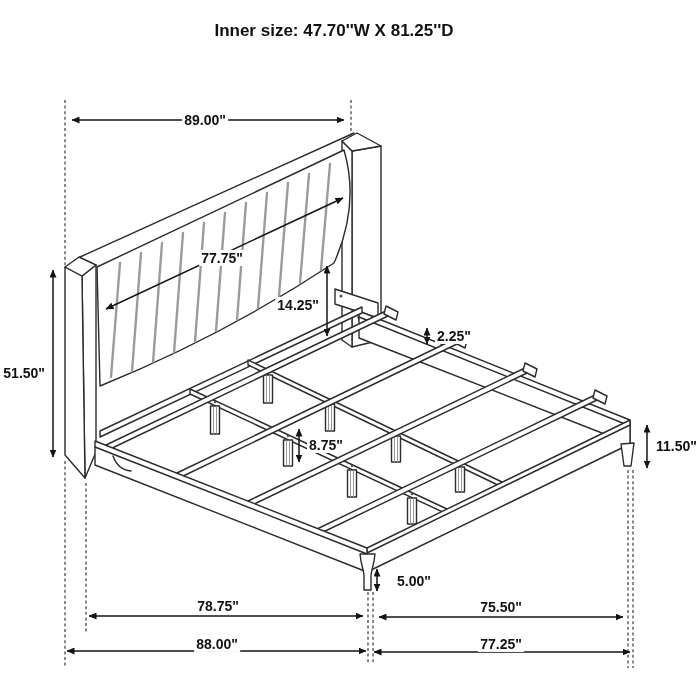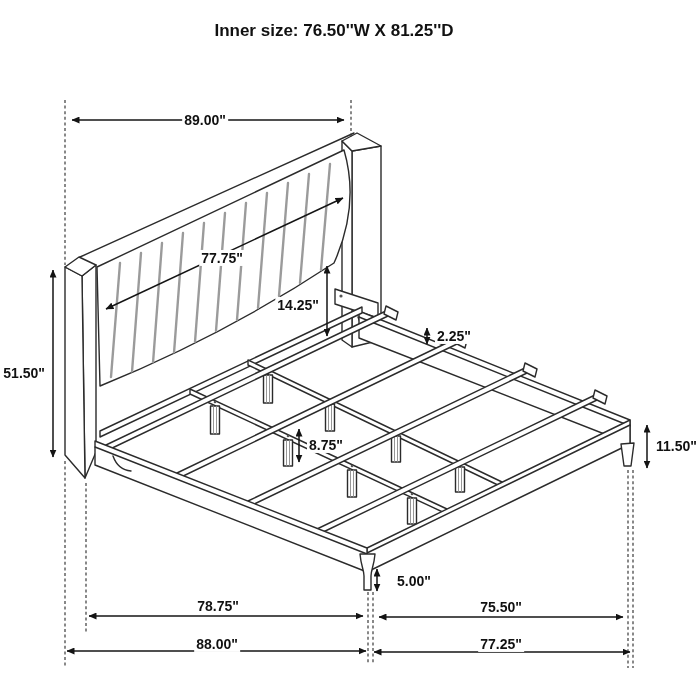--- a/index.html
+++ b/index.html
@@ -184,21 +184,21 @@
     <line x1="299" y1="429" x2="299" y2="462" marker-start="url(#ah)" marker-end="url(#ah)"></line>
     <line x1="647" y1="425" x2="647" y2="468" marker-start="url(#ah)" marker-end="url(#ah)"></line>
     <line x1="377" y1="569" x2="377" y2="591" marker-start="url(#ah)" marker-end="url(#ah)"></line>
     <line x1="89" y1="616" x2="363" y2="616" marker-start="url(#ah)" marker-end="url(#ah)"></line>
     <line x1="67" y1="651" x2="366" y2="651" marker-start="url(#ah)" marker-end="url(#ah)"></line>
     <line x1="379" y1="617" x2="623" y2="617" marker-start="url(#ah)" marker-end="url(#ah)"></line>
     <line x1="374" y1="652" x2="630" y2="652" marker-start="url(#ah)" marker-end="url(#ah)"></line>
   </g>
 </svg>
 
-<div class="diagram-title">Inner size: 76.50''W X 81.25''D</div>
+<div class="diagram-title">Inner size: 47.70''W X 81.25''D</div>
 
 <div class="dim-label c" style="left:205px;top:120px;">89.00"</div>
 <div class="dim-label c" style="left:222px;top:258px;">77.75"</div>
 <div class="dim-label r" style="left:47px;top:373px;">51.50"</div>
 <div class="dim-label r" style="left:321px;top:305px;">14.25"</div>
 <div class="dim-label l" style="left:435px;top:336px;">2.25"</div>
 <div class="dim-label l" style="left:307px;top:445px;">8.75"</div>
 <div class="dim-label l" style="left:654px;top:446px;">11.50"</div>
 <div class="dim-label l" style="left:395px;top:581px;">5.00"</div>
 <div class="dim-label c" style="left:218px;top:606px;">78.75"</div>

